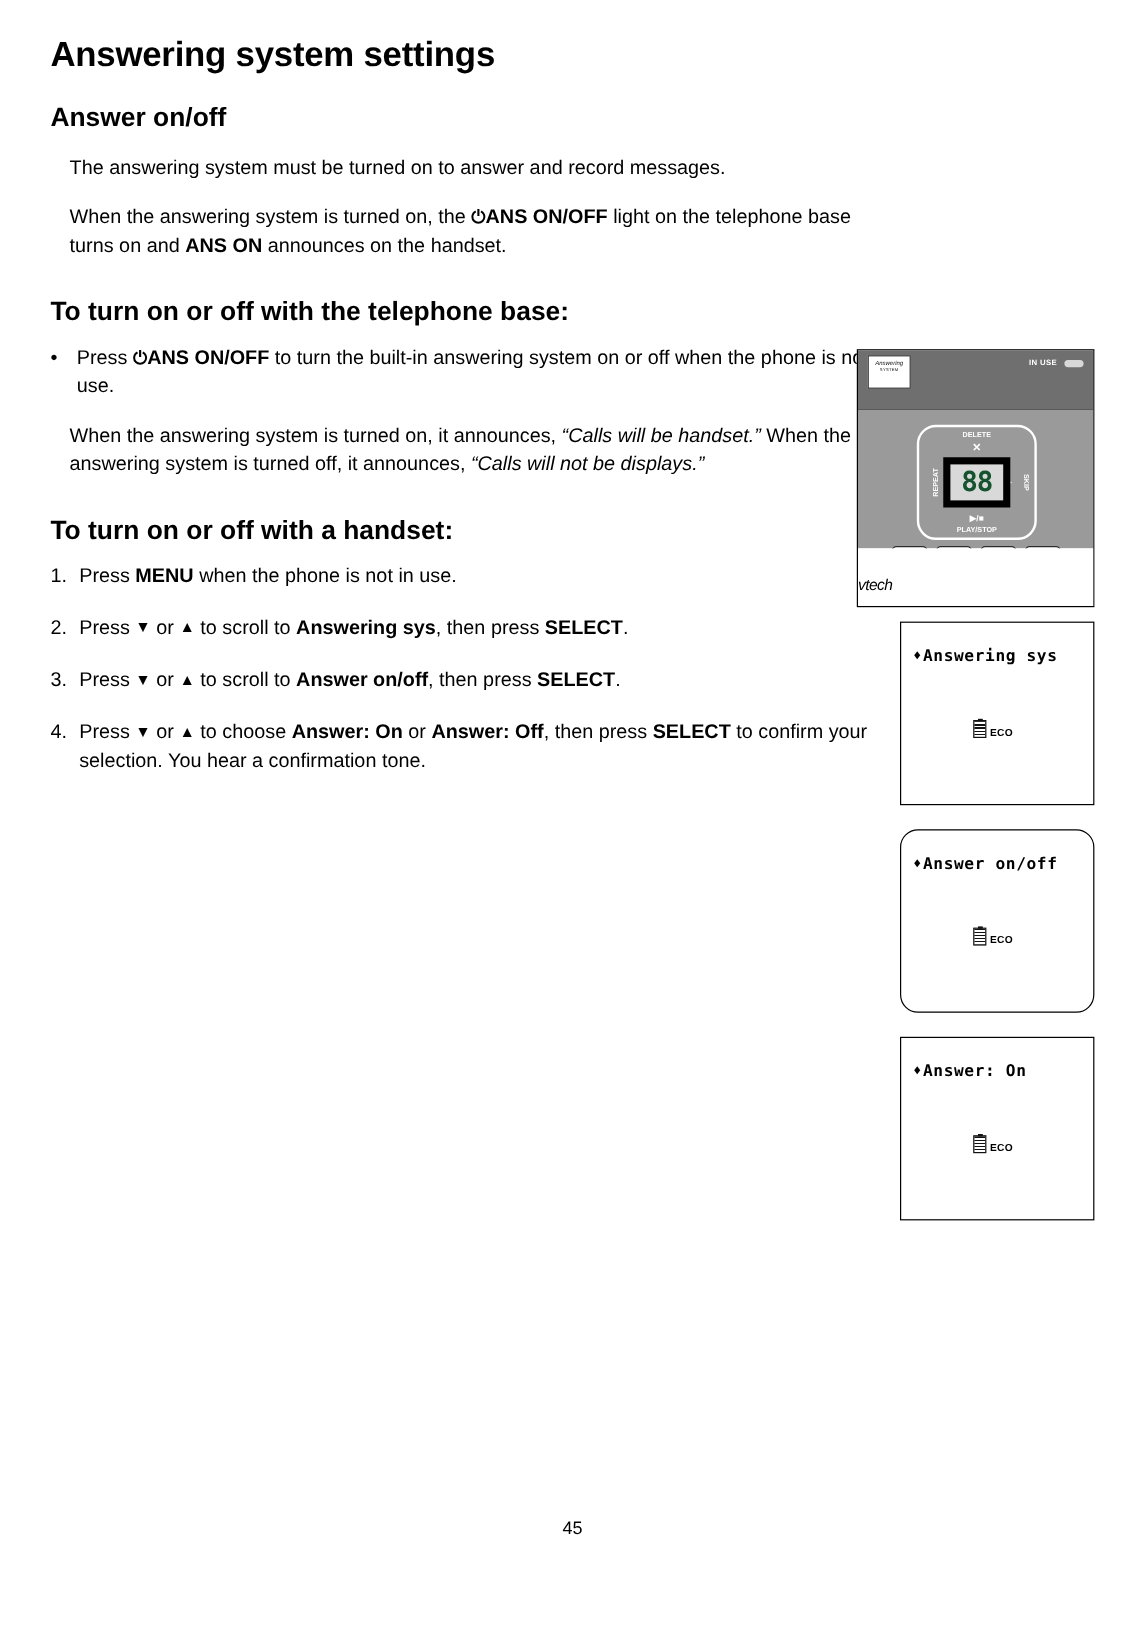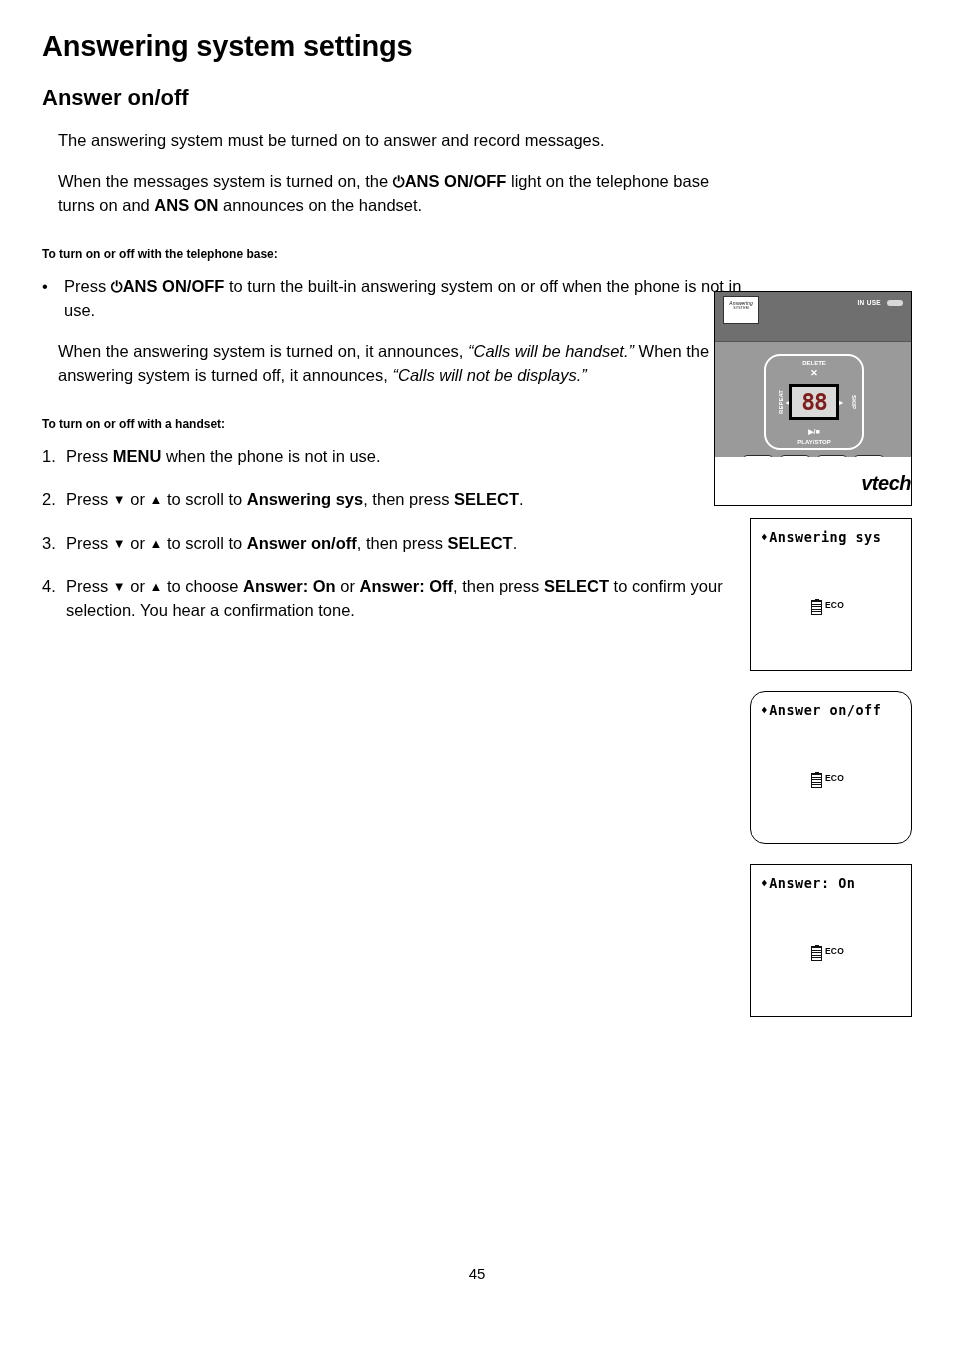--- a/index.html
+++ b/index.html
@@ -37,21 +37,21 @@
     font-size: 22px;
     font-weight: bold;
     margin: 0 0 18px 0;
   }
   p.body-text {
     font-size: 16.5px;
     line-height: 1.42;
     margin: 0 0 18px 16px;
   }
   h3.sub-title {
-    font-size: 12px;
+    font-size: 22px;
     font-weight: bold;
     margin: 30px 0 14px 0;
   }
   .bullet-row {
     display: flex;
     font-size: 16.5px;
     line-height: 1.42;
     margin: 0 0 18px 0;
   }
   .bullet-mark {
@@ -172,28 +172,28 @@
     box-sizing: border-box;
   }
   .lcd {
     position: absolute;
     left: 50%;
     top: 50%;
     transform: translate(-50%, -50%);
     width: 44px;
     height: 30px;
     background: #d9d9d9;
-    border: 3px solid #000000;
+    border: 6px solid #000000;
     display: flex;
     align-items: center;
     justify-content: center;
     font-family: "DejaVu Sans Mono", monospace;
     font-size: 23px;
     font-weight: bold;
-    color: #7f1d1d;
+    color: #14532d;
     letter-spacing: -1px;
   }
   .kp-label {
     position: absolute;
     font-size: 6px;
     font-weight: bold;
     color: #ffffff;
   }
   .kp-delete { top: 4px; left: 50%; transform: translateX(-50%); }
   .kp-x { top: 12px; left: 50%; transform: translateX(-50%); font-size: 9px; }
@@ -244,62 +244,62 @@
     border-radius: 1px;
     margin-right: 1px;
     font-size: 4.5px;
     display: inline-block;
   }
   .vtech-logo {
     position: absolute;
     left: 0;
     bottom: 10px;
     width: 100%;
-    text-align: right;
-    font-size: 20px;
-    font-weight: bold;
+    text-align: left;
+    font-size: 13px;
+    font-weight: normal;
     font-style: italic;
     letter-spacing: -0.5px;
   }
 
   
   .screen {
     position: absolute;
     width: 162px;
     height: 153px;
     border: 1.5px solid #000;
     background: #ffffff;
     box-sizing: border-box;
   }
   #screen-1 { left: 750px; top: 518px; }
   #screen-2 { left: 750px; top: 691px; border-radius: 15px; }
   #screen-3 { left: 750px; top: 864px; }
   .screen .scr-title {
     position: absolute;
     left: 10px;
-    top: 10px;
+    top: 20px;
     font-family: "DejaVu Sans Mono", monospace;
     font-size: 13.5px;
     font-weight: bold;
     letter-spacing: 0.5px;
     white-space: nowrap;
   }
   .screen .scr-diamond {
     display: inline-block;
     font-size: 11px;
     margin-right: 1px;
     position: relative;
     top: -1px;
   }
   .eco-wrap {
     position: absolute;
     left: 12px;
     top: 81px;
     display: flex;
-    align-items: flex-start;
+    align-items: flex-end;
     padding-left: 48px;
   }
   .batt-icon {
     width: 9px;
     height: 13px;
     border: 1px solid #111;
     position: relative;
     background: repeating-linear-gradient(
       to bottom,
       #111 0px, #111 1px,
@@ -337,21 +337,21 @@
 
   <div class="content">
 
     <h1 class="page-title">Answering system settings</h1>
 
     <h2 class="section-title">Answer on/off</h2>
 
     <p class="body-text">The answering system must be turned on to answer and record messages.</p>
 
     <p class="body-text">
-      <span>When the messages system is turned on, the </span><span class="power-glyph">⏻</span><b>ANS ON/OFF</b><span> light on the telephone base turns on and </span><b>ANS ON</b><span> announces on the handset.</span>
+      <span>When the answering system is turned on, the </span><span class="power-glyph">⏻</span><b>ANS ON/OFF</b><span> light on the telephone base turns on and </span><b>ANS ON</b><span> announces on the handset.</span>
     </p>
 
     <h3 class="sub-title">To turn on or off with the telephone base:</h3>
 
     <div class="bullet-row">
       <div class="bullet-mark">•</div>
       <div class="bullet-text">
         <span>Press </span><span class="power-glyph">⏻</span><b>ANS ON/OFF</b><span> to turn the built-in answering system on or off when the phone is not in use.</span>
       </div>
     </div>

